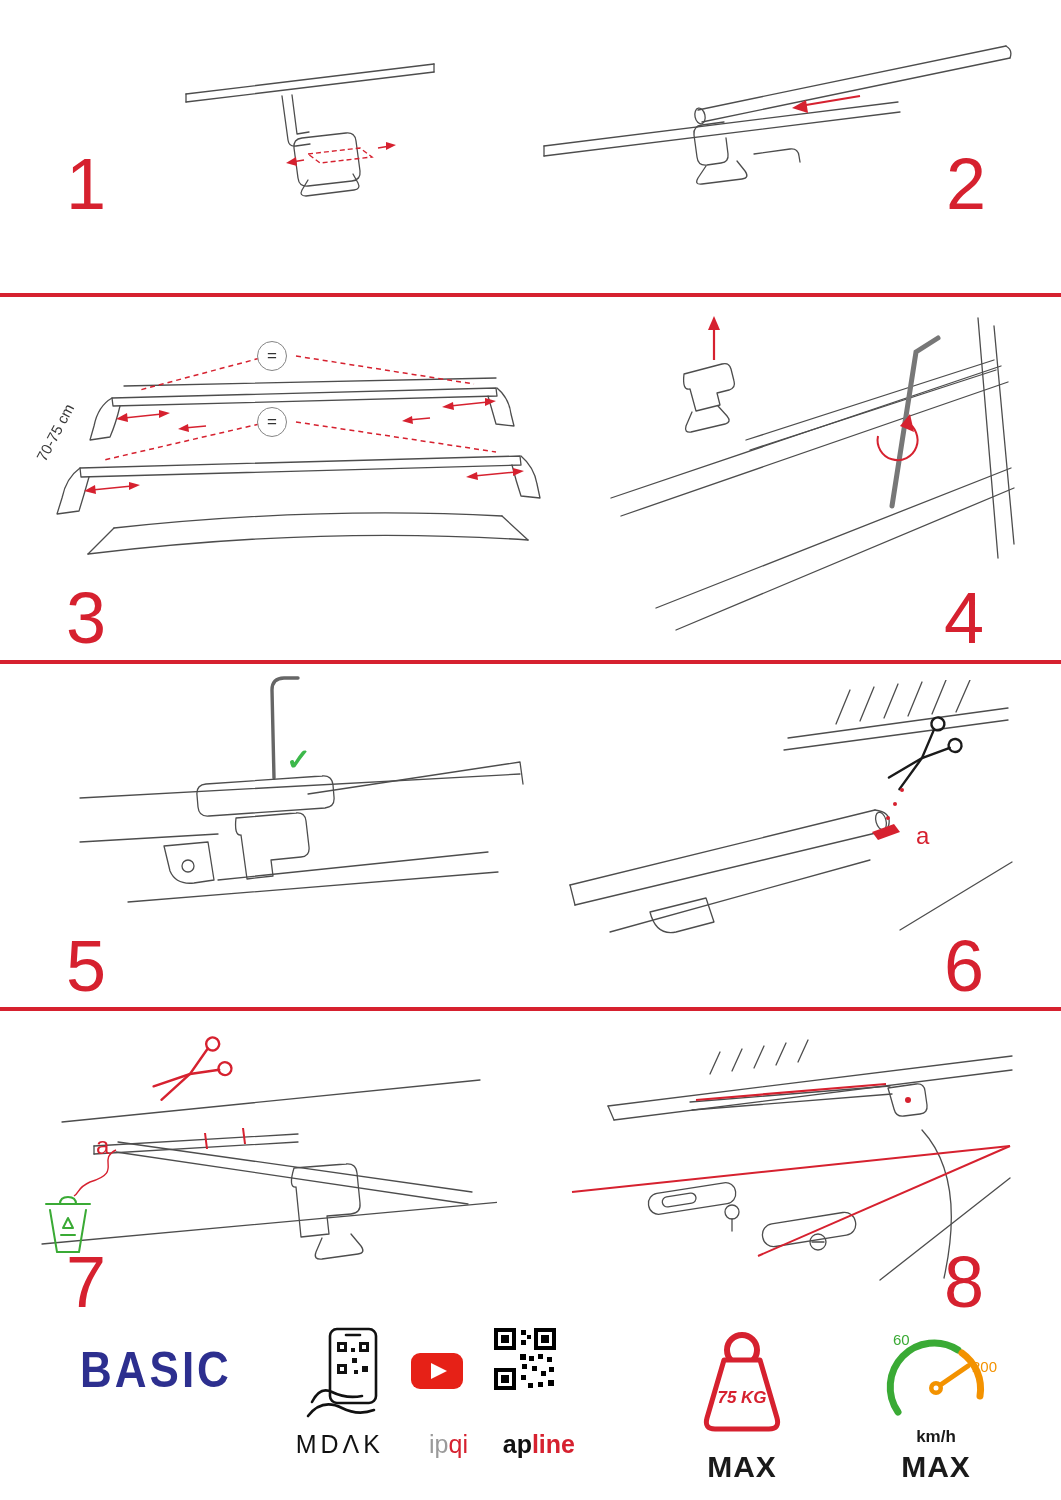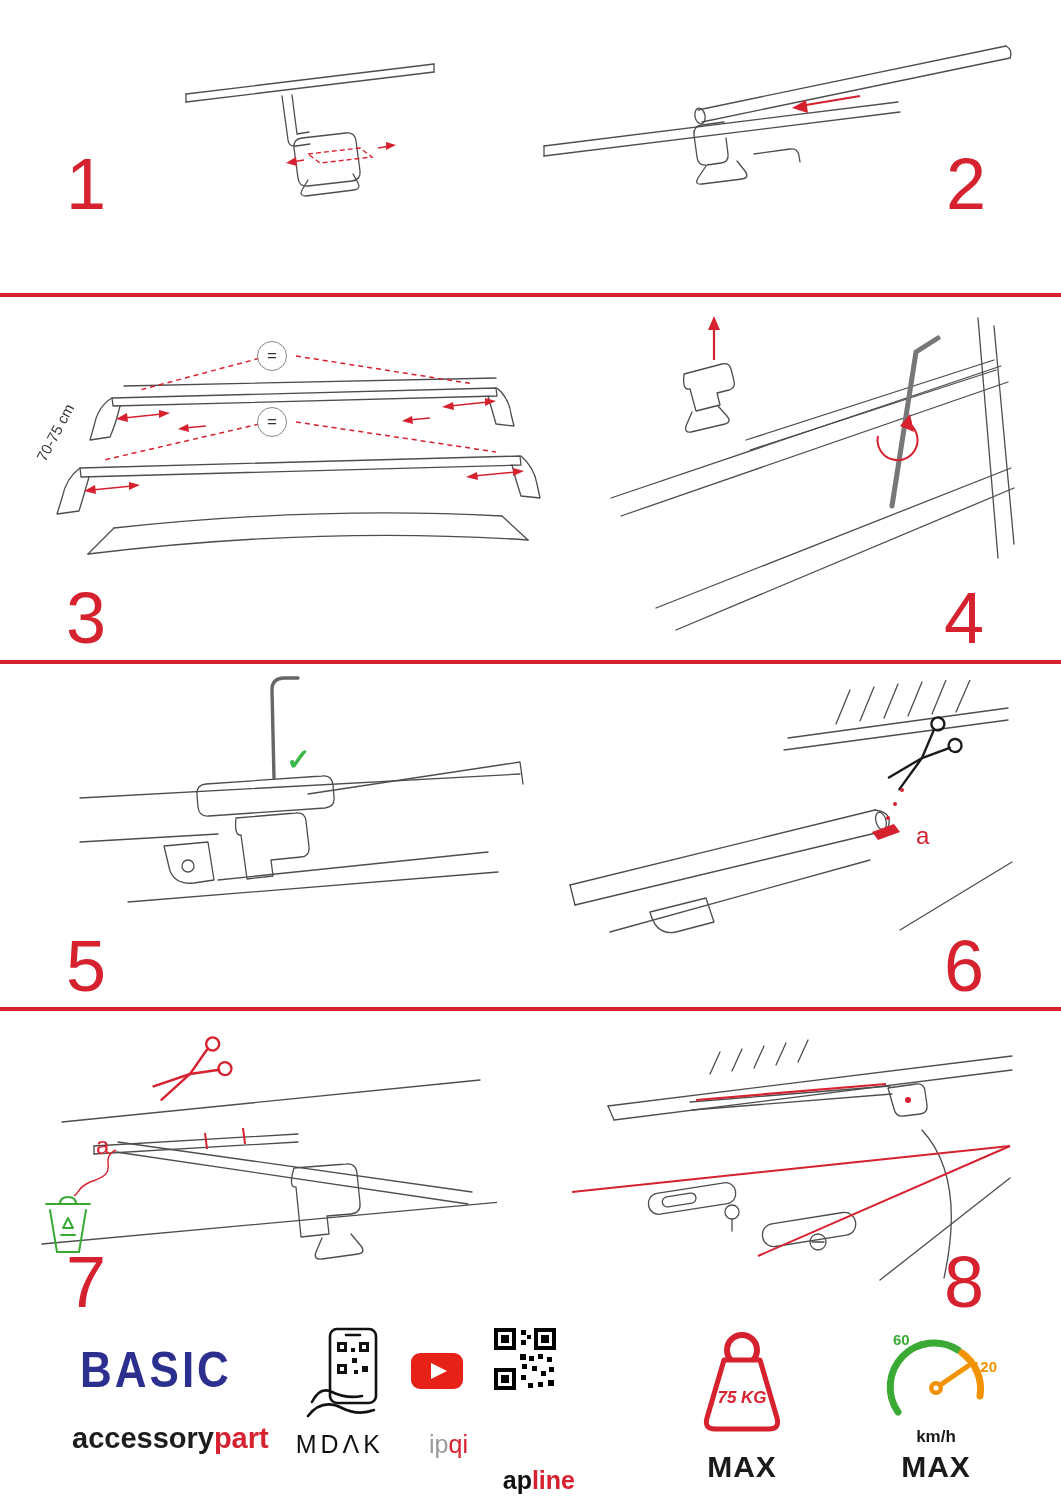--- a/index.html
+++ b/index.html
@@ -19,21 +19,21 @@
   .part-label{ position:absolute; color:var(--red); font-size:24px; }
   .check{ position:absolute; color:#3cb84a; font-size:30px; font-weight:bold; }
   .brand-title{ position:absolute; left:80px; top:1341px; font-size:44px; font-weight:700;
     color:var(--blue); letter-spacing:3px; transform:scaleY(1.15); transform-origin:top left; }
   .brand-sub{ position:absolute; left:72px; top:1422px; font-size:29px; font-weight:700; color:var(--ink); }
   .red-text{ color:var(--red); }
   .gray-text{ color:var(--gray); }
   .partner-label{ position:absolute; text-align:right; font-size:25px; color:#111; }
   .max-label{ position:absolute; text-align:center; font-size:30px; font-weight:700; letter-spacing:1px; color:#1a1a1a; }
   .weight-value{ position:absolute; text-align:center; font-size:17px; font-weight:700; color:var(--red);font-style:italic; }
-  .speed-tick{ position:absolute; font-size:15px; font-weight:700; }
+  .speed-tick{ position:absolute; font-size:15px; font-weight:400; }
   .speed-unit{ position:absolute; text-align:center; font-size:17px; font-weight:700; color:#1a1a1a; }
 </style>
 </head>
 <body>
 
 <div class="page">
 
   <span class="num" style="left:66px;top:148px;">1</span>
 
   <svg class="illus" style="left:178px;top:48px;" width="265" height="200" viewBox="0 0 265 200">
@@ -277,21 +277,20 @@
       <path d="M146,74 L336,58" stroke="#d6212f" stroke-width="2.2" fill="none"></path>
       <circle cx="358" cy="74" r="3" fill="#d6212f"></circle>
       <path d="M22,166 L460,120" stroke="#d6212f" stroke-width="2" fill="none"></path>
       <path d="M208,230 L460,120" stroke="#d6212f" stroke-width="2" fill="none"></path>
     </g>
   </svg>
 
   <span class="num" style="left:944px;top:1246px;">8</span>
 
   <div class="brand-title">BASIC</div>
-  <div class="brand-sub"><span>accessory</span><span class="red-text">part</span></div>
 
   <svg class="illus" style="left:306px;top:1326px;" width="82" height="96" viewBox="0 0 82 96">
     <g fill="none" stroke="#111111" stroke-width="2.6" stroke-linejoin="round" stroke-linecap="round">
       <rect x="24" y="3" width="46" height="74" rx="7"></rect>
       <path d="M40,9 h14"></path>
       <path d="M6,76 q8,-16 20,-10 q14,7 30,4"></path>
       <path d="M2,90 q14,-18 34,-8 q16,8 32,2"></path>
     </g>
     <g fill="#111111">
       <rect x="31" y="16" width="10" height="10"></rect>
@@ -334,34 +333,34 @@
       <rect x="28" y="36" width="5" height="5"></rect>
       <rect x="38" y="38" width="5" height="5"></rect>
       <rect x="47" y="43" width="5" height="5"></rect>
       <rect x="55" y="39" width="5" height="5"></rect>
       <rect x="27" y="47" width="5" height="5"></rect>
       <rect x="34" y="55" width="5" height="5"></rect>
       <rect x="44" y="54" width="5" height="5"></rect>
       <rect x="54" y="52" width="6" height="6"></rect>
     </g>
   </svg>
-  <div class="partner-label" style="left:483px;top:1430px;width:92px;font-weight:600;margin-top:36px;"><span>ap</span><span class="red-text">line</span></div>
+  <div class="partner-label" style="left:483px;top:1430px;width:92px;font-weight:600;"><span>ap</span><span class="red-text">line</span></div>
 
   <svg class="illus" style="left:688px;top:1326px;" width="108" height="118" viewBox="0 0 108 118">
     <circle cx="54" cy="24" r="15" fill="none" stroke="#d6212f" stroke-width="6"></circle>
     <path d="M36,34 h36 l17,58 q3,11 -8,11 h-54 q-11,0 -8,-11 z" fill="#ffffff" stroke="#d6212f" stroke-width="5" stroke-linejoin="round"></path>
   </svg>
   <div class="weight-value" style="left:688px;top:1388px;width:108px;">75 KG</div>
   <div class="max-label" style="left:688px;top:1450px;width:108px;">MAX</div>
 
   <svg class="illus" style="left:880px;top:1326px;" width="112" height="108" viewBox="0 0 112 108">
     <path d="M18,86 A44,44 0 0 1 78,24" fill="none" stroke="#3aaa35" stroke-width="7" stroke-linecap="round"></path>
     <path d="M82,27 A44,44 0 0 1 100,70" fill="none" stroke="#f39200" stroke-width="7" stroke-linecap="round"></path>
     <path d="M56,62 L88,40" stroke="#f39200" stroke-width="5" stroke-linecap="round"></path>
     <circle cx="56" cy="62" r="7" fill="#f39200"></circle>
     <circle cx="56" cy="62" r="2.5" fill="#ffffff"></circle>
   </svg>
   <span class="speed-tick" style="left:893px;top:1331px;color:#3aaa35;">60</span>
-  <span class="speed-tick" style="left:972px;top:1358px;color:#f39200;">120</span>
+  <span class="speed-tick" style="left:972px;top:1358px;color:#f39200;">200</span>
   <div class="speed-unit" style="left:880px;top:1427px;width:112px;">km/h</div>
   <div class="max-label" style="left:880px;top:1450px;width:112px;">MAX</div>
 
 </div>
 
 </body></html>

